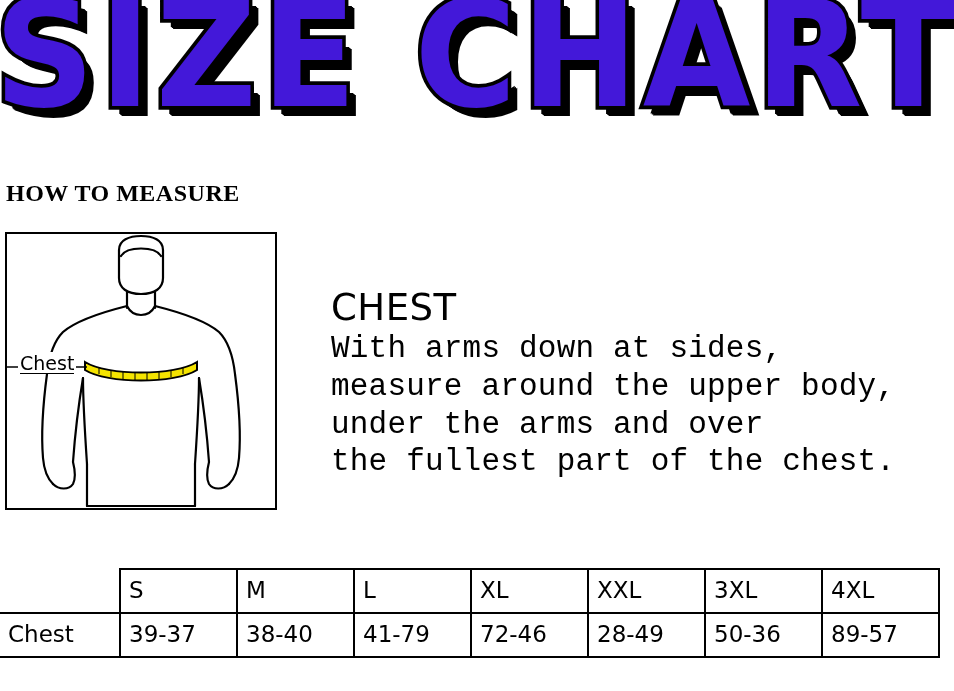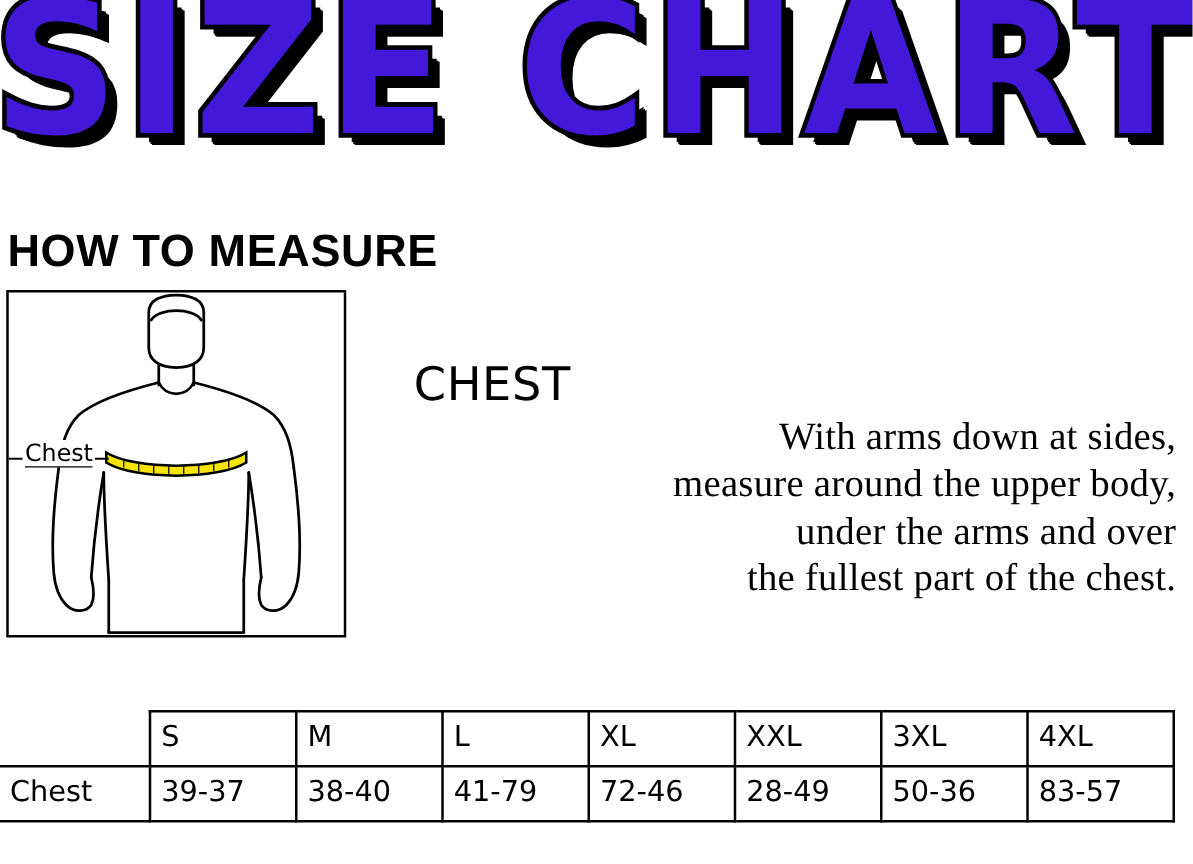--- a/index.html
+++ b/index.html
@@ -42,23 +42,23 @@
     transform: scaleX(1.18) scaleY(1.25);
     white-space: nowrap;
     user-select: none;
   }
 
   
   .how-to {
     position: absolute;
     left: 6px;
     top: 180px;
-    font-family: Liberation Sans, sans-serif;
+    font-family: Liberation Serif, serif;
     font-weight: bold;
-    font-size: 36px;
+    font-size: 24px;
     letter-spacing: 0.5px;
   }
 
   
   .figure-box {
     position: absolute;
     left: 5px;
     top: 232px;
     width: 272px;
     height: 278px;
@@ -99,27 +99,26 @@
     width: 610px;
   }
   .desc-title {
     font-family: "DejaVu Sans", sans-serif;
     font-size: 37px;
     line-height: 1.08;
     margin: 0 0 2px 0;
     letter-spacing: 0.5px;
   }
   .desc-body {
-    font-family: Liberation Serif, serif;
+    font-family: Liberation Mono, monospace;
     font-size: 31px;
     line-height: 1.22;
     margin: 0;
     white-space: pre-line;
     letter-spacing: 0.2px;
-    text-align: right;
   }
 
   
   .table-wrap {
     position: absolute;
     left: 0px;
     top: 568px;
     width: 954px;
   }
   table.size-table {
@@ -231,17 +230,17 @@
         <td class="sizecell">4XL</td>
       </tr>
       <tr>
         <td class="rowhead">Chest</td>
         <td class="sizecell">39-37</td>
         <td class="sizecell">38-40</td>
         <td class="sizecell">41-79</td>
         <td class="sizecell">72-46</td>
         <td class="sizecell">28-49</td>
         <td class="sizecell">50-36</td>
-        <td class="sizecell">83-57</td>
+        <td class="sizecell">89-57</td>
       </tr>
     </tbody>
   </table>
 </div>
 
 </body></html>

